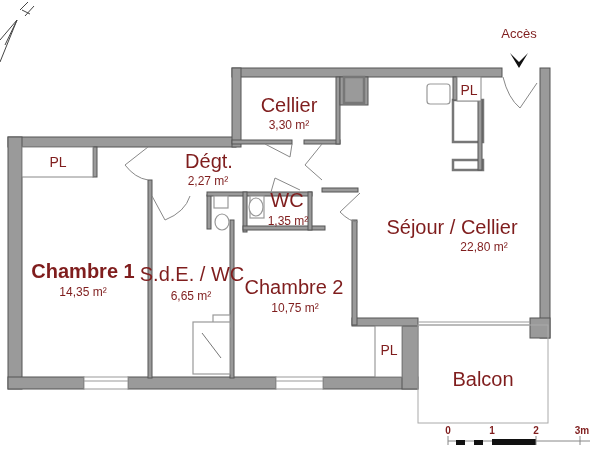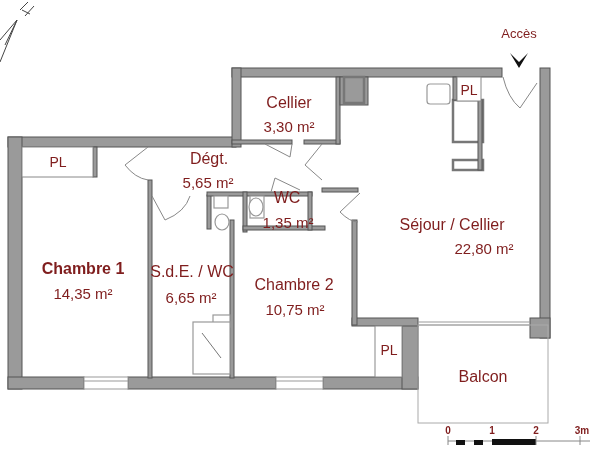--- a/index.html
+++ b/index.html
@@ -4,22 +4,22 @@
 <style>
   html,body{margin:0;padding:0;background:#ffffff;}
   body{width:600px;height:450px;overflow:hidden;position:relative;font-family:"Liberation Sans",sans-serif;}
   svg{position:absolute;left:0;top:0;}
   .wall{fill:#9a9a9a;stroke:#555;stroke-width:1;}
   .thin{fill:none;stroke:#777;stroke-width:2.5;}
   .pl{fill:#fff;stroke:#888;stroke-width:1;}
   .door{fill:none;stroke:#888;stroke-width:1;}
   .fix{fill:#fff;stroke:#999;stroke-width:1.2;}
   .lbl{position:absolute;color:#7f1d1d;white-space:nowrap;transform:translateX(-50%);}
-  .room{font-size:16px;}
-  .area{font-size:15px;}
+  .room{font-size:20px;}
+  .area{font-size:12px;}
   .pltxt{font-size:14px;}
   .scale{font-size:10px;font-weight:bold;}
 </style>
 </head>
 <body>
 
 <svg width="600" height="450" viewBox="0 0 600 450">
 
   <g stroke="#444" fill="none" stroke-width="1">
     <path d="M0,40 L17,20 L0,62"></path>
@@ -119,21 +119,21 @@
     <line x1="580" y1="436" x2="580" y2="445" stroke="#888"></line>
   </g>
 </svg>
 
 <div class="lbl" style="left:519px;top:26px;font-size:13px;">Accès</div>
 
 <div class="lbl room" style="left:289px;top:94px;">Cellier</div>
 <div class="lbl area" style="left:289px;top:118px;">3,30 m²</div>
 
 <div class="lbl room" style="left:209px;top:150px;">Dégt.</div>
-<div class="lbl area" style="left:208px;top:174px;">5,65 m²</div>
+<div class="lbl area" style="left:208px;top:174px;">2,27 m²</div>
 
 <div class="lbl room" style="left:287px;top:189px;">WC</div>
 <div class="lbl area" style="left:288px;top:214px;">1,35 m²</div>
 
 <div class="lbl room" style="left:83px;top:260px;font-weight:bold;">Chambre 1</div>
 <div class="lbl area" style="left:83px;top:285px;">14,35 m²</div>
 
 <div class="lbl room" style="left:192px;top:263px;">S.d.E. / WC</div>
 <div class="lbl area" style="left:191px;top:289px;">6,65 m²</div>
 

